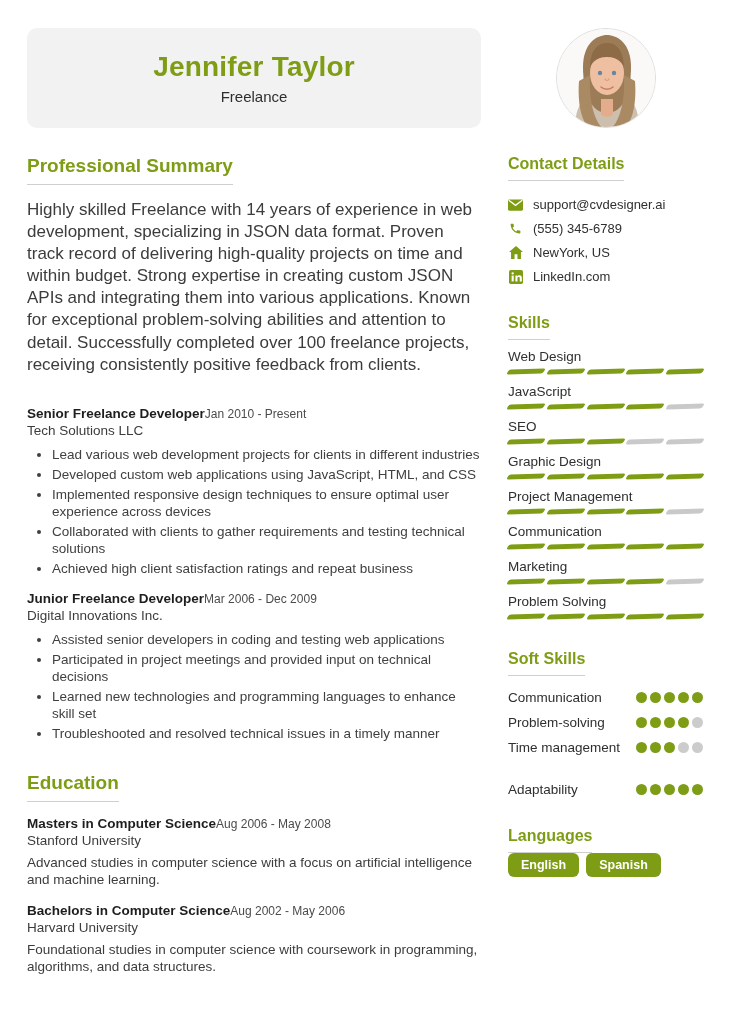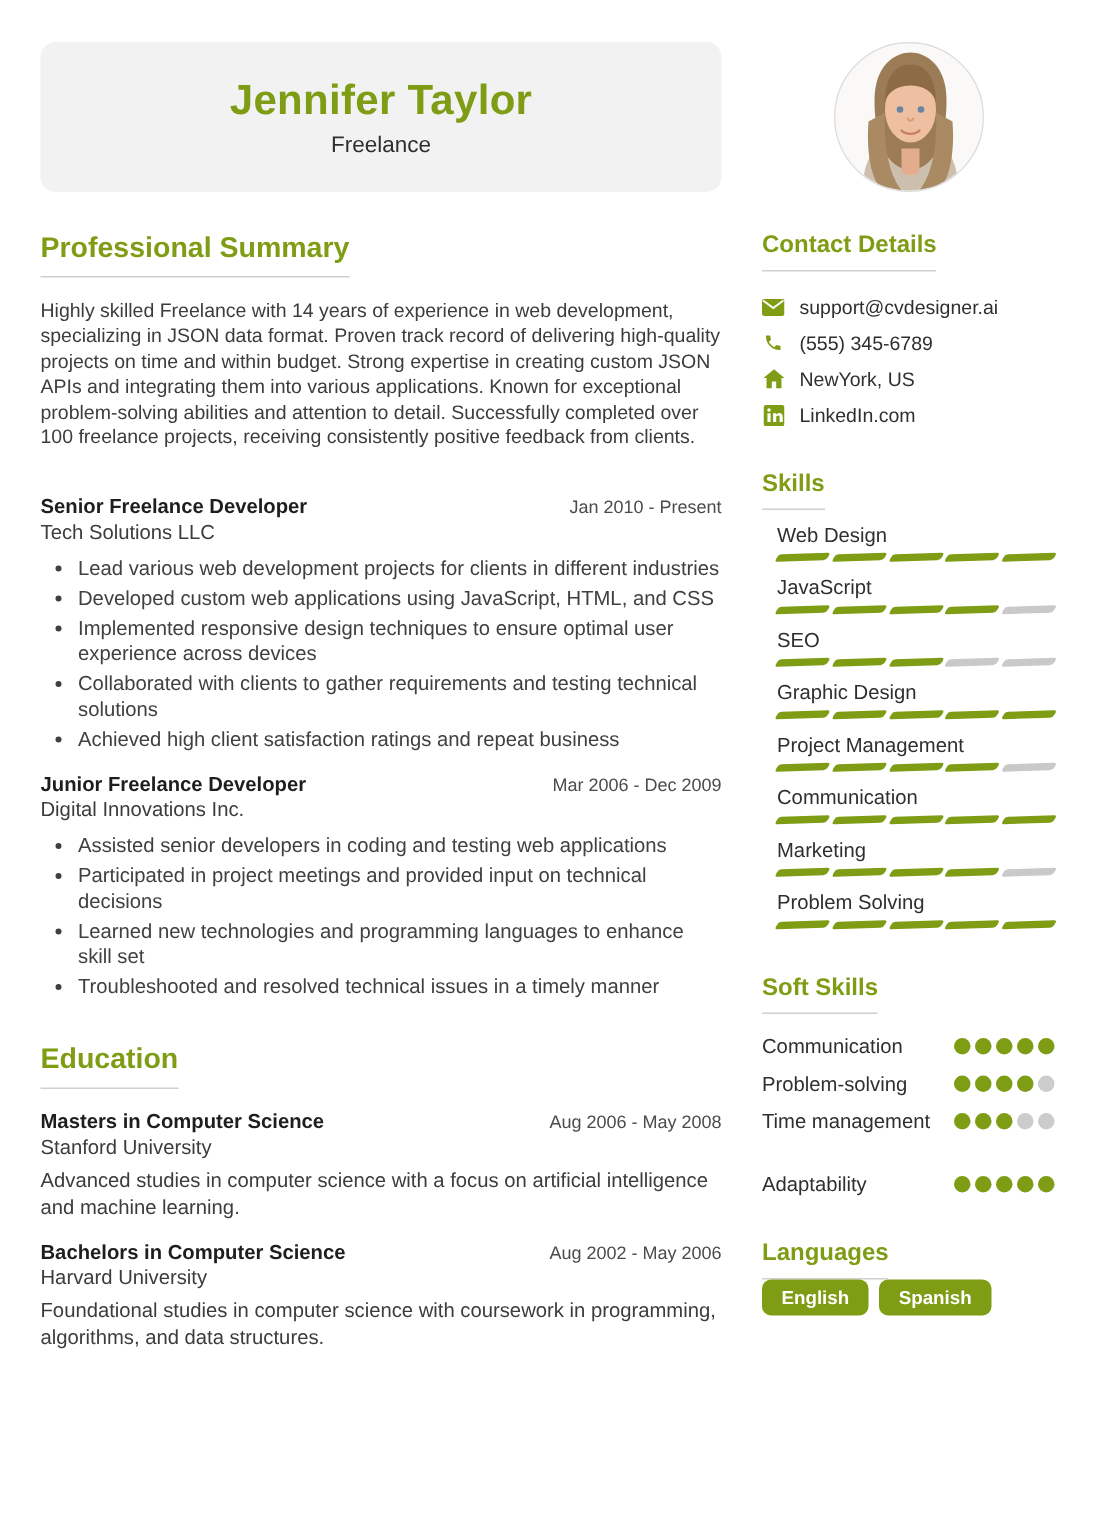--- a/index.html
+++ b/index.html
@@ -18,24 +18,24 @@
   
   .columns { display:flex; margin-top:27px; }
   .col-left { width:454px; }
   .col-right { width:195px; margin-left:27px; }
 
   h2.sec { display:inline-block; font-weight:bold; color:#7e9d15; border-bottom:1px solid #cfcfcf; padding-bottom:7px; }
   .col-left h2.sec { font-size:19px; }
   .col-right h2.sec { font-size:16px; }
 
   .sec-block { margin-bottom:30px; }
-  .sum-text { font-size:13px; line-height:1.3; color:#3c3c3c; margin-top:14px; }
+  .sum-text { font-size:17px; line-height:1.3; color:#3c3c3c; margin-top:14px; }
 
   .job { margin-top:14px; }
-  .job-head { display:flex; justify-content:space-between; align-items:baseline; }
+  .job-head { display:flex; align-items:baseline; }
   .job-name { font-size:13.5px; font-weight:bold; color:#1e1e1e; }
   .job-dates { font-size:12px; color:#4b4b4b; white-space:nowrap; }
   .job-company { font-size:13.5px; color:#3c3c3c; margin-top:2px; }
   ul.bullets { margin:8px 0 0 0; padding-left:25px; }
   ul.bullets li { font-size:13.5px; line-height:1.26; color:#404040; margin-bottom:3px; }
 
   .edu { margin-top:14px; }
   .edu-desc { font-size:13.5px; line-height:1.3; color:#3c3c3c; margin-top:6px; }
 
   
@@ -199,21 +199,21 @@
                   <path d="M11 9.5 h3.4 v1.6 c.6-1 1.8-1.9 3.6-1.9 2.6 0 4 1.6 4 4.7 v5.6 h-3.6 v-5.1 c0-1.5-.6-2.4-1.9-2.4-1.3 0-2 .9-2 2.4 v5.1 H11 Z" fill="#ffffff"></path>
                 </svg>
             </span>
             <span class="contact-text">LinkedIn.com</span>
           </div>
         </div>
       </div>
 
       <div class="sec-block">
         <h2 class="sec">Skills</h2>
-        <div style="margin-top:7px;margin-left:10px;">
+        <div style="margin-top:7px;">
           <div class="skill">
             <div class="skill-label">Web Design</div>
             <div class="bar">
                 <span class="seg fill"></span>
                 <span class="seg fill"></span>
                 <span class="seg fill"></span>
                 <span class="seg fill"></span>
                 <span class="seg fill"></span>
               </div>
           </div>

